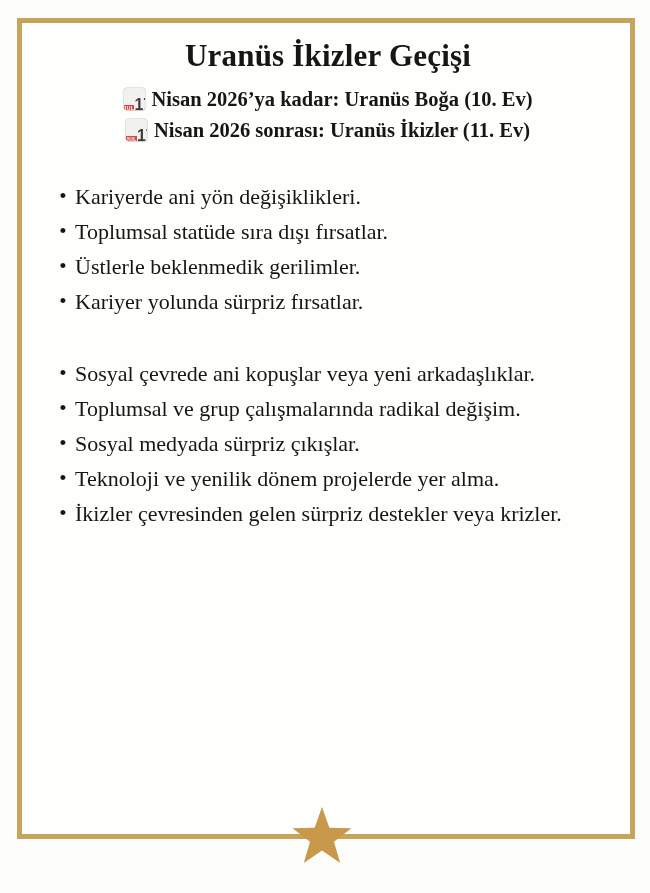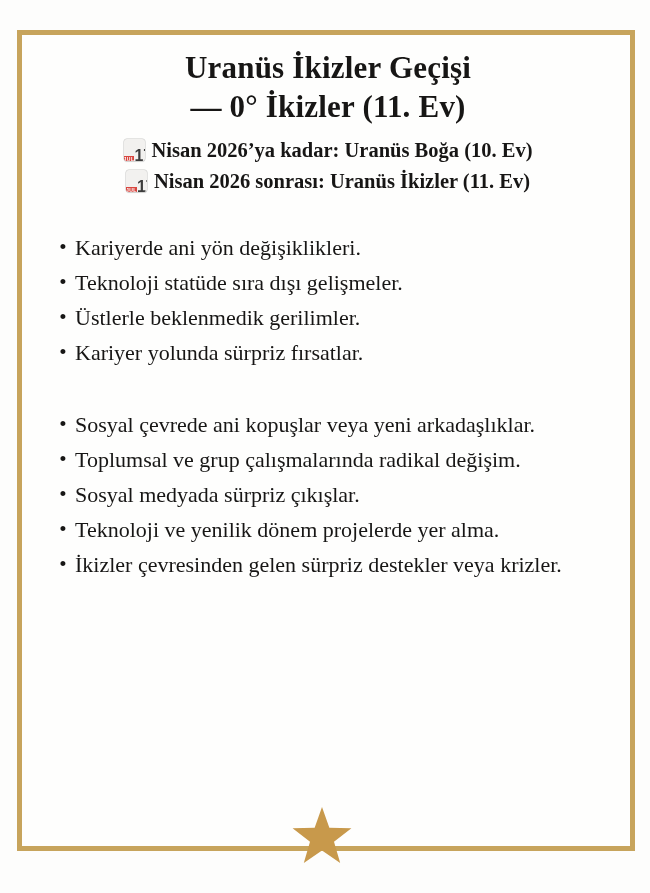--- a/index.html
+++ b/index.html
@@ -18,21 +18,20 @@
   }
   .frame {
     position: absolute;
     left: 17px;
     top: 18px;
     width: 608px;
     height: 811px;
     border: 5px solid #C7A45C;
     background: #fefefd;
     box-sizing: content-box;
-    margin-top: 12px;
   }
   .content {
     padding: 13px 6px 0 10px;
   }
   .title {
     text-align: center;
     font-weight: bold;
     font-size: 31px;
     line-height: 39px;
     letter-spacing: 0.2px;
@@ -119,41 +118,40 @@
   }
 </style>
 </head>
 <body>
 
 <div class="frame">
   <div class="content">
 
     <div class="title">
       <div>Uranüs İkizler Geçişi</div>
-      <div>— 0° İkizler (11. Ev)</div>
     </div>
 
     <div class="cal-lines">
       <div class="cal-line">
         <span class="cal-icon"><span class="cal-top">JUL</span><span class="cal-day">17</span></span><span>Nisan 2026’ya kadar: Uranüs Boğa (10. Ev)</span>
       </div>
       <div class="cal-line">
         <span class="cal-icon"><span class="cal-top">JUL</span><span class="cal-day">17</span></span><span>Nisan 2026 sonrası: Uranüs İkizler (11. Ev)</span>
       </div>
     </div>
 
     <div class="section section-1">
       <ul class="bullets">
         <li>
             <span class="dot">•</span>
             <span class="li-text">Kariyerde ani yön değişiklikleri.</span>
           </li>
         <li>
             <span class="dot">•</span>
-            <span class="li-text">Teknoloji statüde sıra dışı gelişmeler.</span>
+            <span class="li-text">Toplumsal statüde sıra dışı fırsatlar.</span>
           </li>
         <li>
             <span class="dot">•</span>
             <span class="li-text">Üstlerle beklenmedik gerilimler.</span>
           </li>
         <li>
             <span class="dot">•</span>
             <span class="li-text">Kariyer yolunda sürpriz fırsatlar.</span>
           </li>
       </ul>

